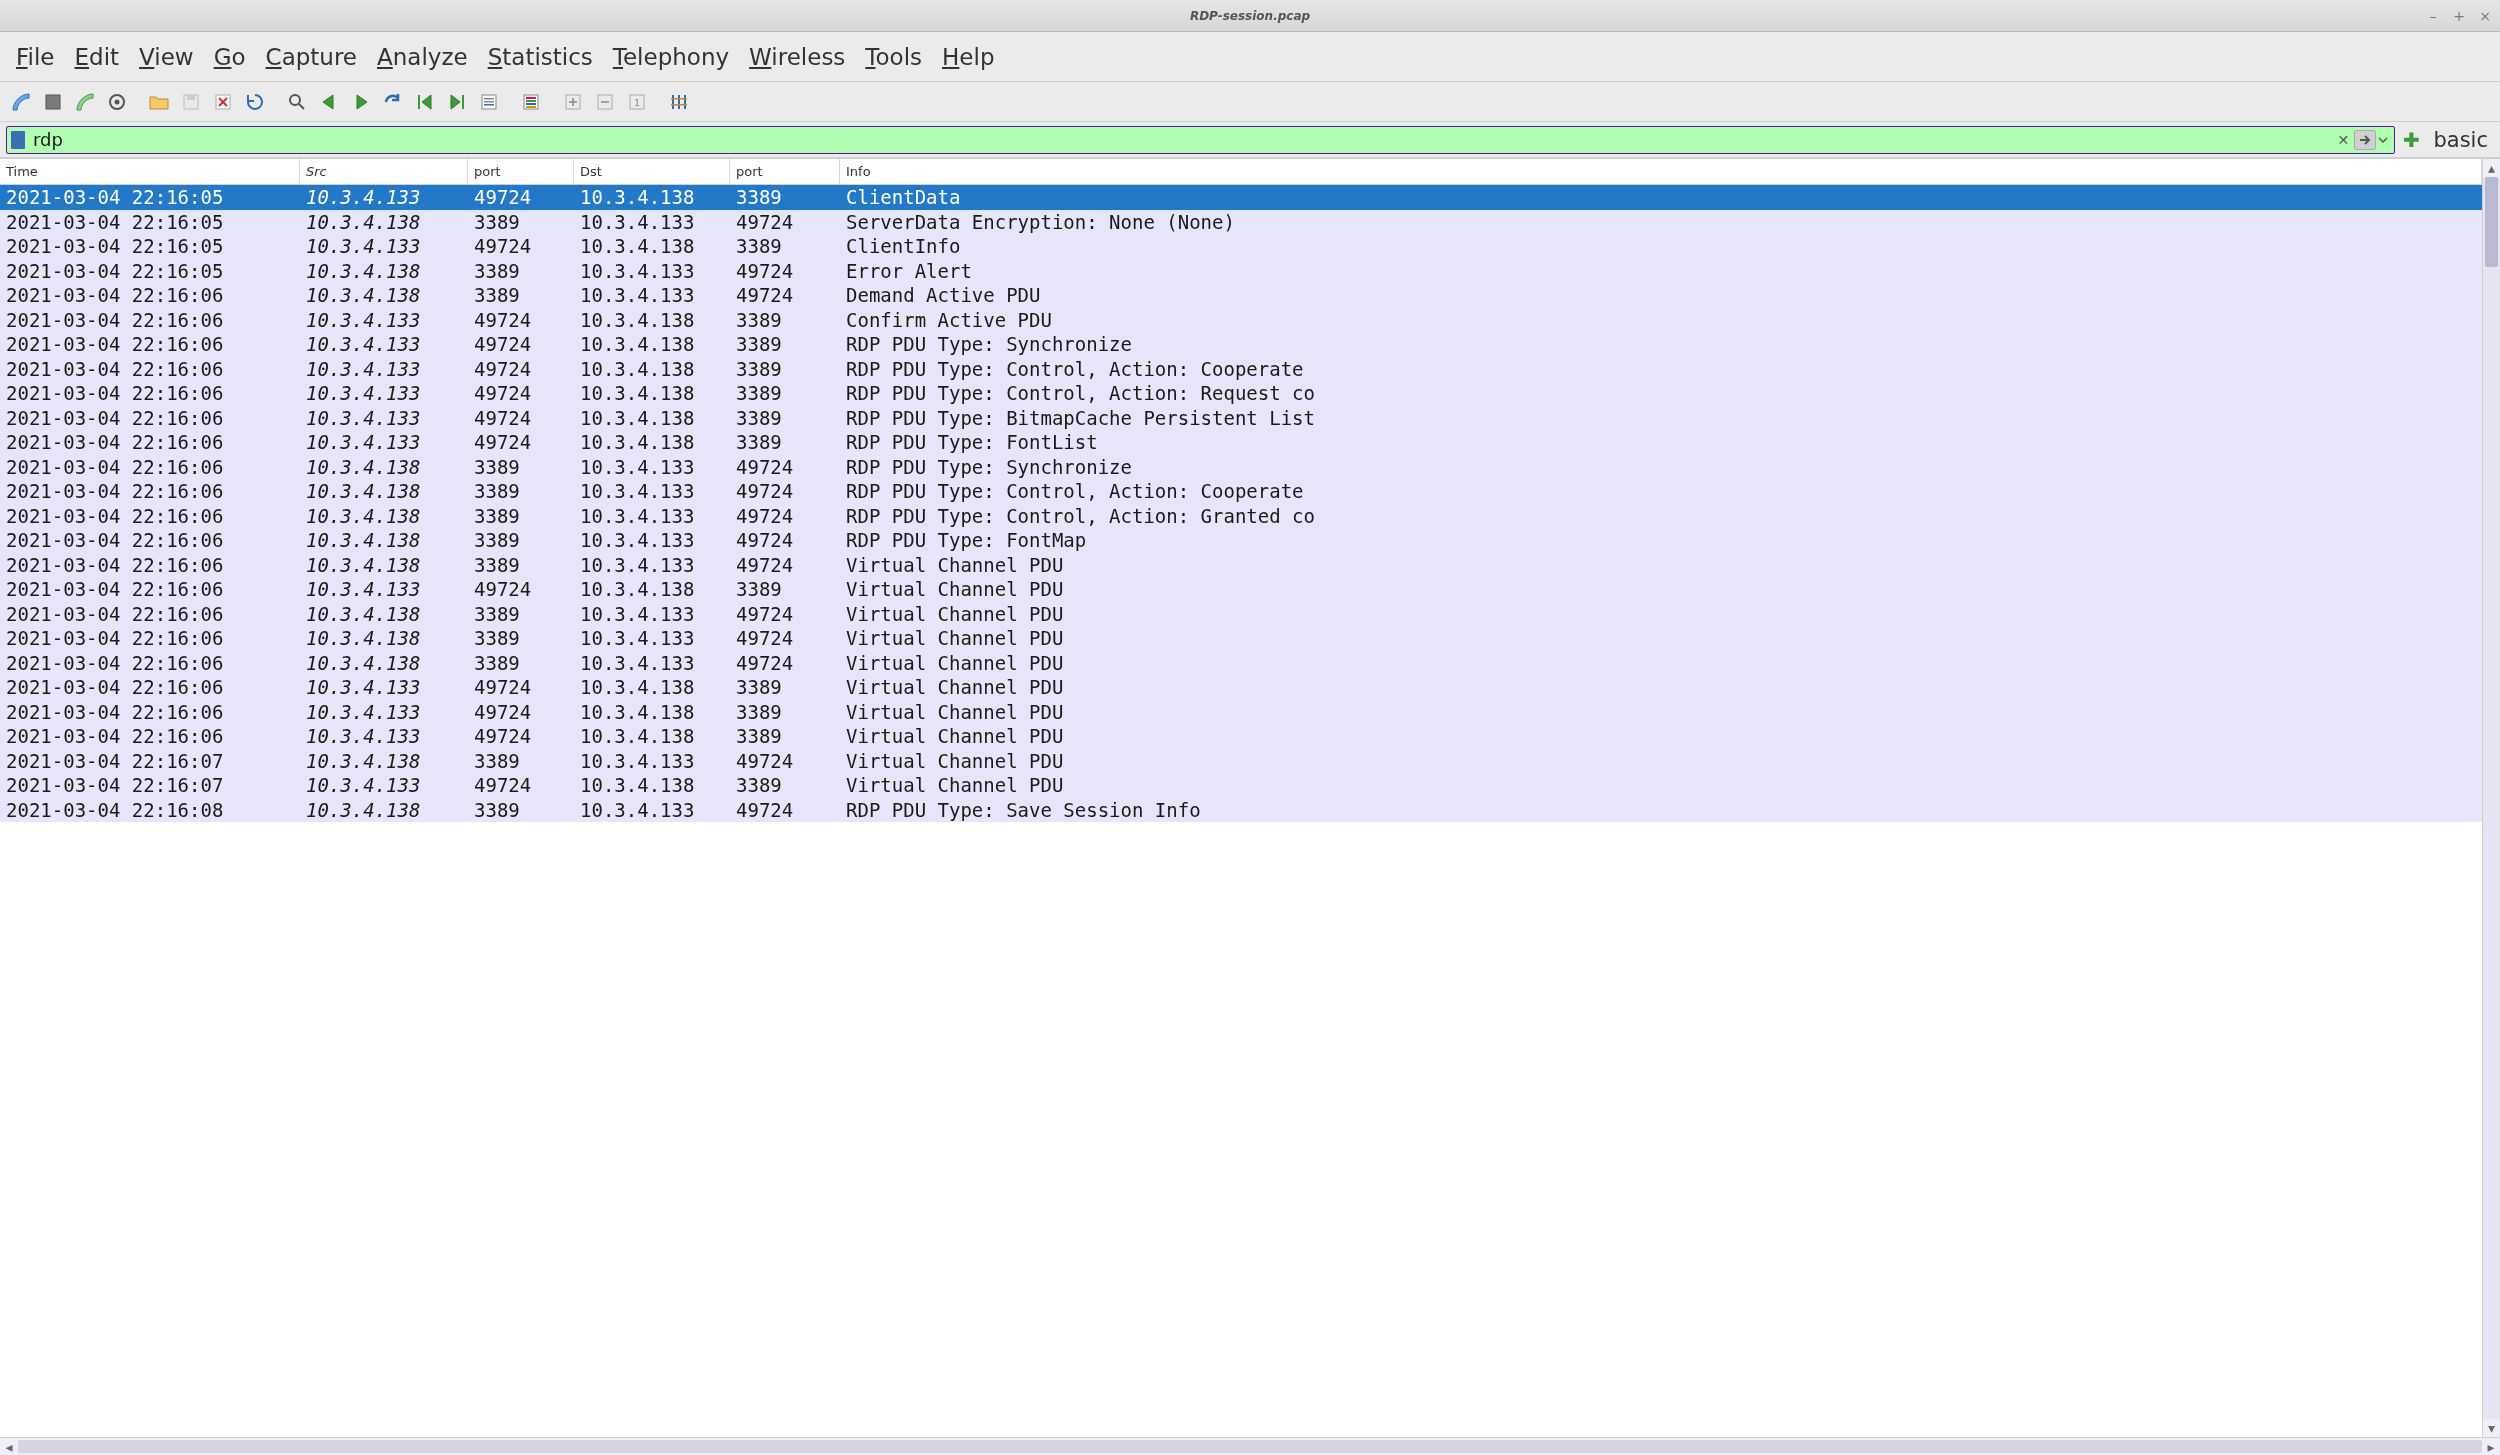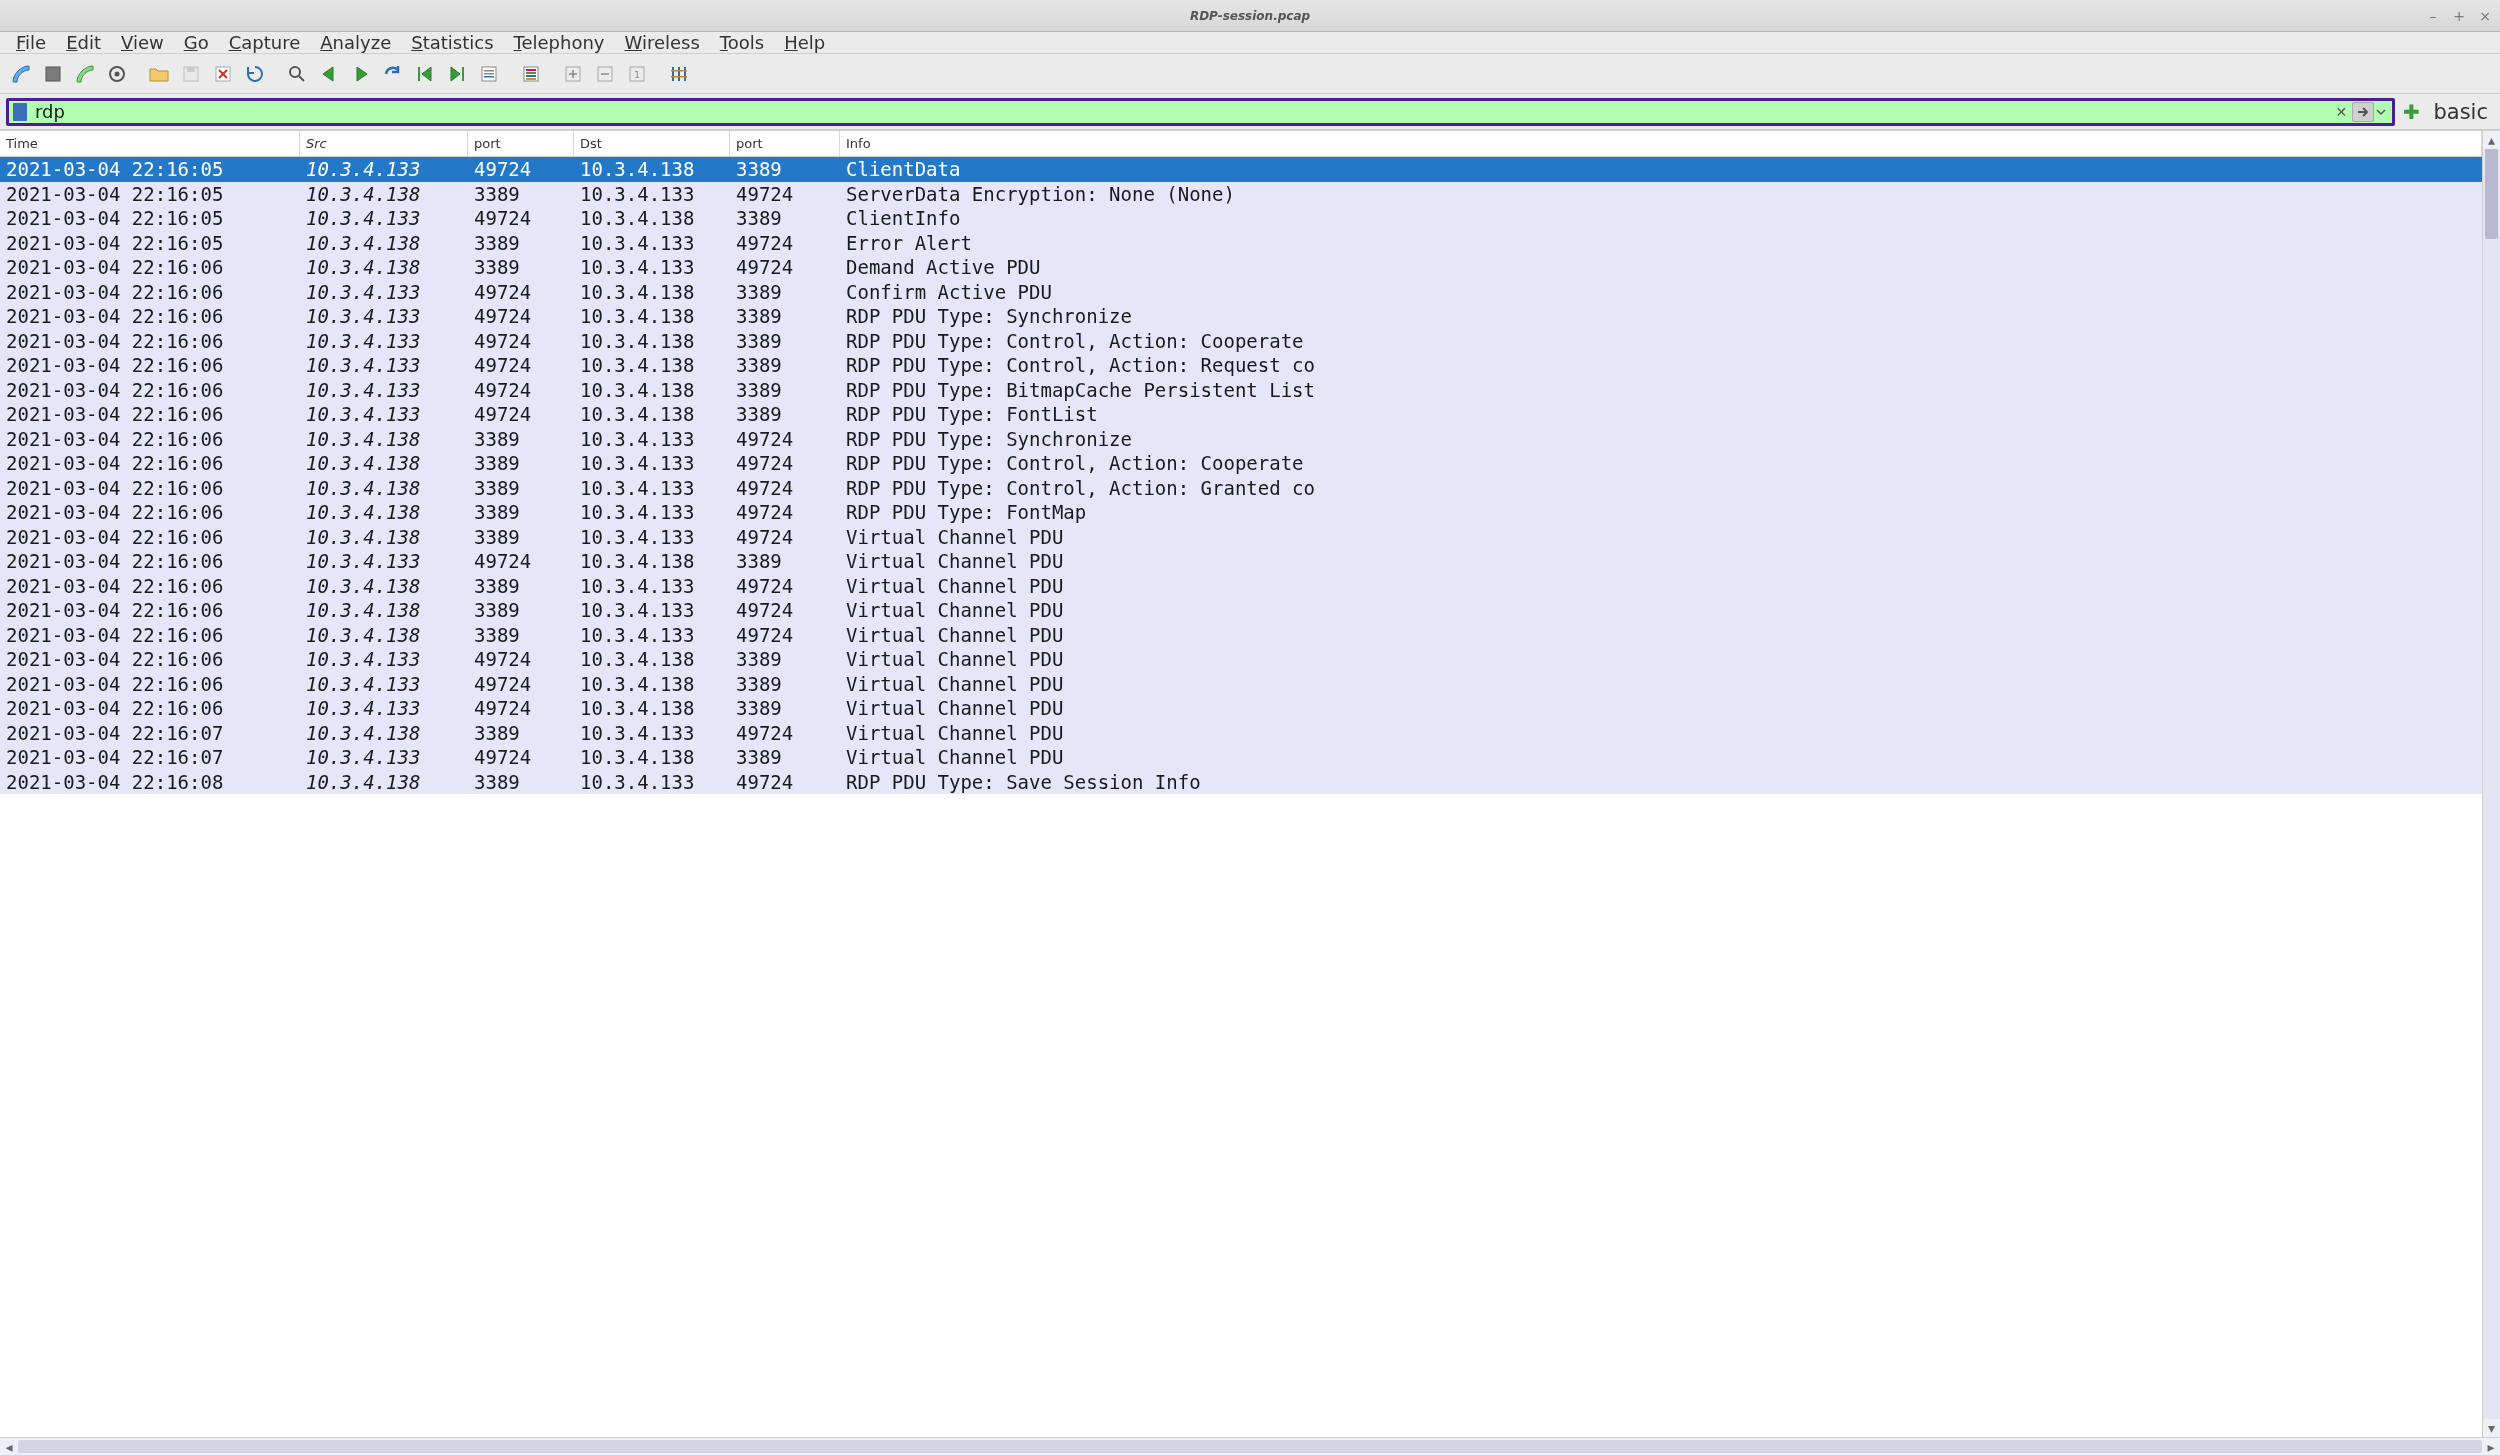--- a/index.html
+++ b/index.html
@@ -7,33 +7,33 @@
   body { background:#fff; display:flex; flex-direction:column; height:100vh; }
 
   
   .titlebar { display:flex; align-items:center; justify-content:center; height:32px;
     background:linear-gradient(to bottom,#e6e6e6,#d6d6d6); border-bottom:1px solid #b6b6b6; position:relative; flex-shrink:0; }
   .titlebar .title { font-weight:bold; color:#555; font-size:12px;font-style:italic; }
   .titlebar .winbtns { position:absolute; right:6px; top:0; height:100%; display:flex; align-items:center; gap:8px; }
   .titlebar .winbtn { width:18px; height:16px; display:flex; align-items:center; justify-content:center; color:#777; cursor:pointer; user-select:none; }
 
   
-  .menubar { display:flex; align-items:center; height:22px; background:#ebebeb; border-bottom:1px solid #cfcfcf; padding:0 6px; flex-shrink:0; font-size:18px;}
+  .menubar { display:flex; align-items:center; height:50px; background:#ebebeb; border-bottom:1px solid #cfcfcf; padding:0 6px; flex-shrink:0; font-size:23px;}
   .menubar .menuitem { padding:4px 10px; cursor:pointer; color:#333; }
   .menubar .menuitem .ul { text-decoration:underline; }
 
   
   .toolbar { display:flex; align-items:center; height:40px; background:#ebebeb; border-bottom:1px solid #cfcfcf; padding:0 6px; gap:2px; flex-shrink:0;}
   .toolbar .tb-btn { width:30px; height:30px; display:flex; align-items:center; justify-content:center; border-radius:3px; cursor:pointer; }
   .toolbar .tb-sep { width:8px; }
   .ico svg { display:block; }
 
   
   .filterbar { display:flex; align-items:center; height:36px; background:#ebebeb; border-bottom:1px solid #cfcfcf; padding:3px 6px; gap:6px; flex-shrink:0;}
-  .filter-wrap { flex:1; display:flex; align-items:center; background:#b0ffb0; border:3px solid #4c1d95; border-radius:2px; height:28px; padding:0 4px; }
+  .filter-wrap { flex:1; display:flex; align-items:center; background:#b0ffb0; border:1px solid #4c1d95; border-radius:2px; height:28px; padding:0 4px; }
   .filter-wrap .bm { width:14px; height:18px; background:#3a6fb7; border-radius:1px; margin-right:6px; }
   .filter-wrap input { flex:1; border:none; outline:none; background:transparent; font-size:18px; font-family:inherit; color:#1a1a1a;}
   .filter-clear, .filter-apply { width:22px; height:20px; display:flex; align-items:center; justify-content:center; color:#555; cursor:pointer; }
   .filter-apply { background:#d0d0d0; border:1px solid #aaa; border-radius:2px;}
   .filter-dd { width:14px; display:flex; align-items:center; justify-content:center; }
   .plus-btn { width:20px; height:20px; display:flex; align-items:center; justify-content:center; color:#3a9b3a; font-weight:bold; font-size:20px; cursor:pointer;}
   .basic-lbl { font-size:21px; color:#333; padding:0 6px; }
 
   
   .table-wrap { flex:1; display:flex; flex-direction:column; overflow:hidden; background:#fff; border-top:1px solid #cfcfcf;}

